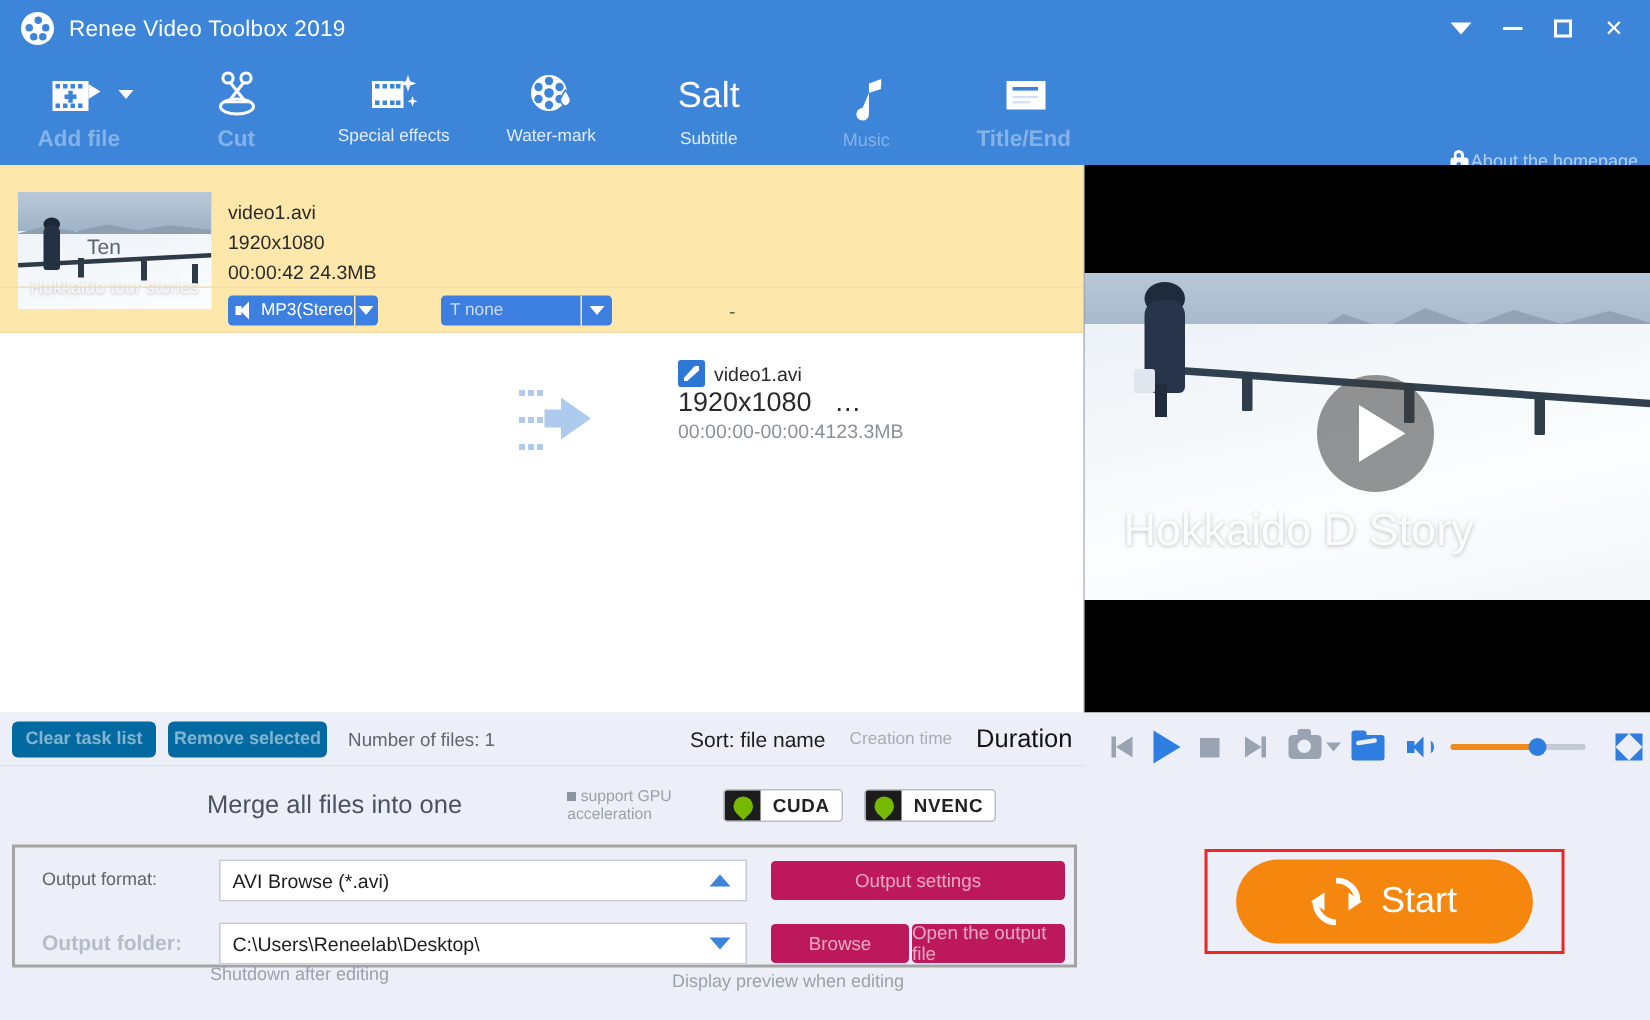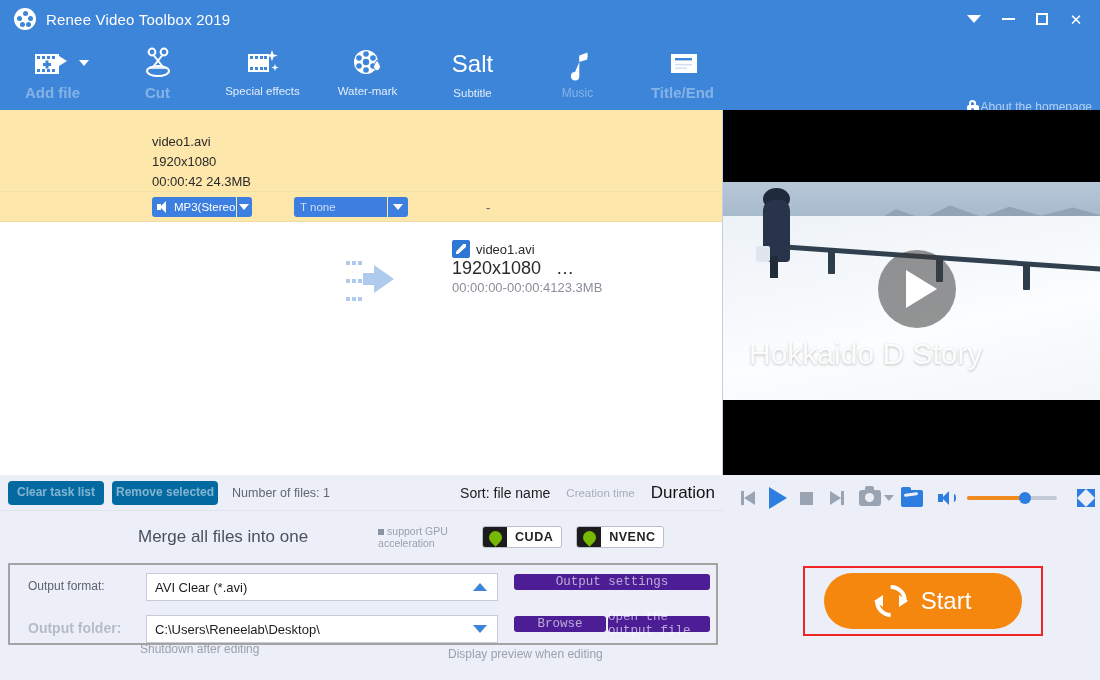--- a/index.html
+++ b/index.html
@@ -230,23 +230,23 @@
     position:absolute; height:28px; background:#fff;
     border:1px solid #c5cbd8;
     display:flex; align-items:center; padding: 0 8px;
     font-size:13px; color:#1c1c1c; cursor:pointer;
   }
   .out-field.f1 { left:136px; top:8px; width:352px; }
   .out-field.f2 { left:136px; top:50px; width:352px; }
   .fld-caret-up { position:absolute; right:10px; width:0;height:0;border-left:7px solid transparent;border-right:7px solid transparent;border-bottom:8px solid #3d85d8; }
   .fld-caret-dn { position:absolute; right:10px; width:0;height:0;border-left:7px solid transparent;border-right:7px solid transparent;border-top:8px solid #3d85d8; }
   .out-btn {
-    position:absolute; height:16px; background:#4c1d95; border-radius:3px;
+    position:absolute; height:26px; background:#be185d; border-radius:3px;
     display:flex; align-items:center; justify-content:center;
-    font-size:12.5px; color:rgba(255,255,255,.62); cursor:pointer;font-family:Liberation Mono, monospace;
+    font-size:12.5px; color:rgba(255,255,255,.62); cursor:pointer;
   }
   .out-btn.b1 { left:504px; top:9px; width:196px; }
   .out-btn.b2 { left:504px; top:51px; width:92px; }
   .out-btn.b3 { left:598px; top:51px; width:102px; }
 
   .chk-row { position:absolute; font-size:12px; color:#9aa1ad; line-height:13px; }
   .chk-row.left { left:140px; top:643px; width:130px; }
   .chk-row.right { left:448px; top:648px; }
 
   
@@ -489,20 +489,33 @@
           <span class="body"></span>
           <span class="dot"></span>
       </span>
       <span>About the homepage</span>
     </div>
   </div>
 
   <div class="filelist">
     <div class="file-row">
 
+      <div class="thumb">
+        <div class="sky"></div>
+          <div class="ridge"></div>
+          <div class="snow"></div>
+        <div class="rail"></div>
+        <div class="post" style="left:40px;"></div>
+        <div class="post" style="left:82px;top:46px;"></div>
+        <div class="post" style="left:116px;top:48px;"></div>
+        <div class="person-head"></div>
+          <div class="person"></div>
+        <div class="thumb-ten">Ten</div>
+        <div class="thumb-cap">Hokkaido tour stories</div>
+      </div>
 
       <div class="src-meta">
         <div>video1.avi</div>
         <div>1920x1080</div>
         <div>00:00:42  24.3MB</div>
       </div>
 
       <div class="arrow-mid" style="position:absolute;left:345px;top:142px;display:flex;align-items:center;">
         <span class="dots-grid">
           <i></i><i></i><i></i><br><i></i><i></i><i></i><br><i></i><i></i><i></i>
@@ -571,21 +584,21 @@
       <span class="nv">
           <i></i>
         </span>
       <span class="bt">NVENC</span>
     </span>
   </div>
 
   <div class="out-panel">
     <div class="out-lbl fmt">Output format:</div>
     <div class="out-field f1">
-      <span>AVI Clear (*.avi)</span>
+      <span>AVI Browse (*.avi)</span>
       <i class="fld-caret-up"></i>
     </div>
     <div class="out-btn b1">Output settings</div>
 
     <div class="out-lbl fold">Output folder:</div>
     <div class="out-field f2">
       <span>C:\Users\Reneelab\Desktop\</span>
       <i class="fld-caret-dn"></i>
     </div>
     <div class="out-btn b2">Browse</div>

